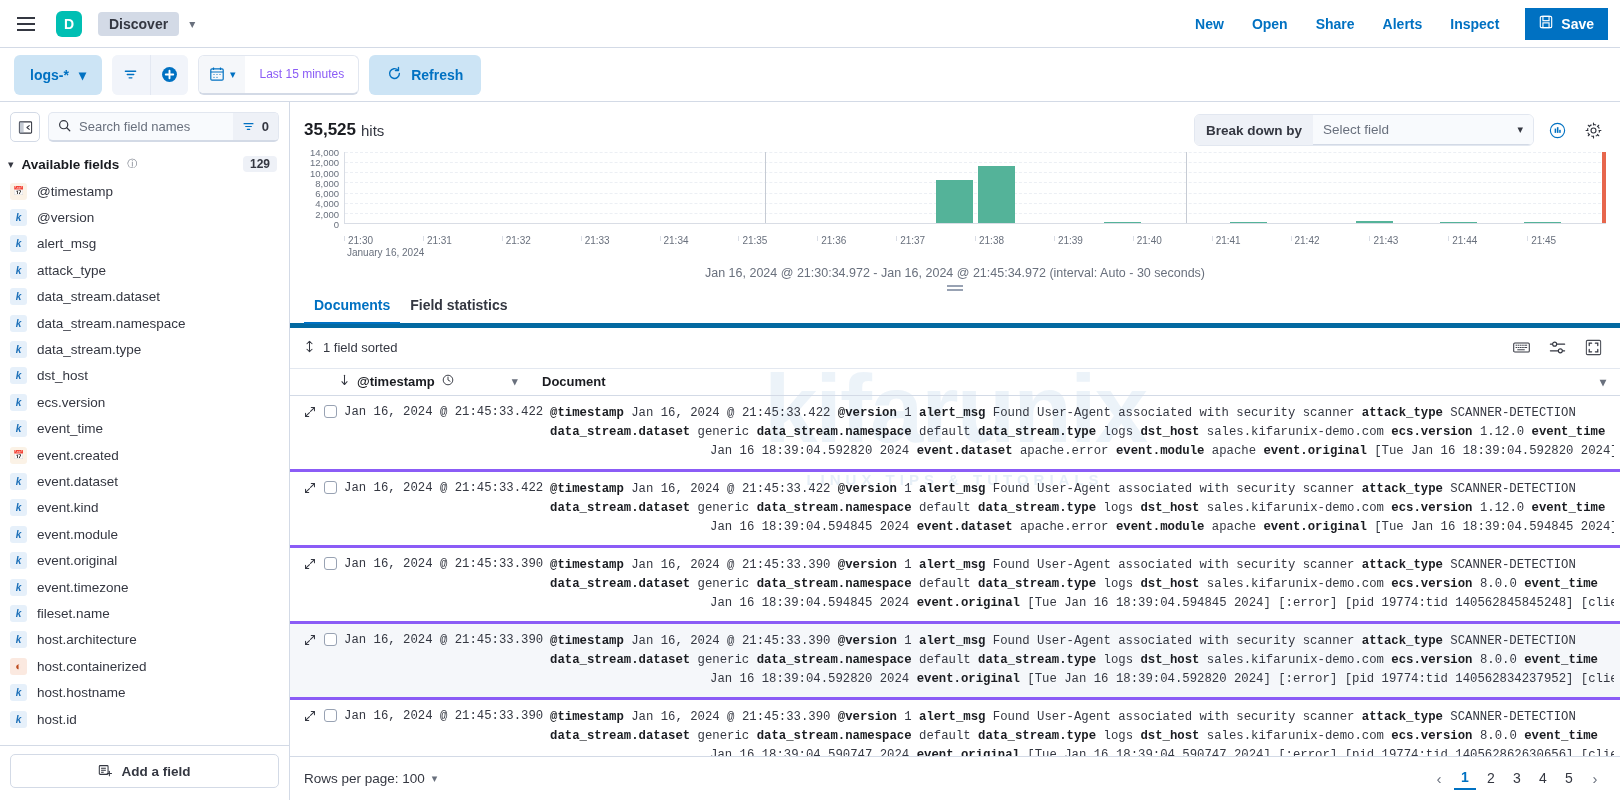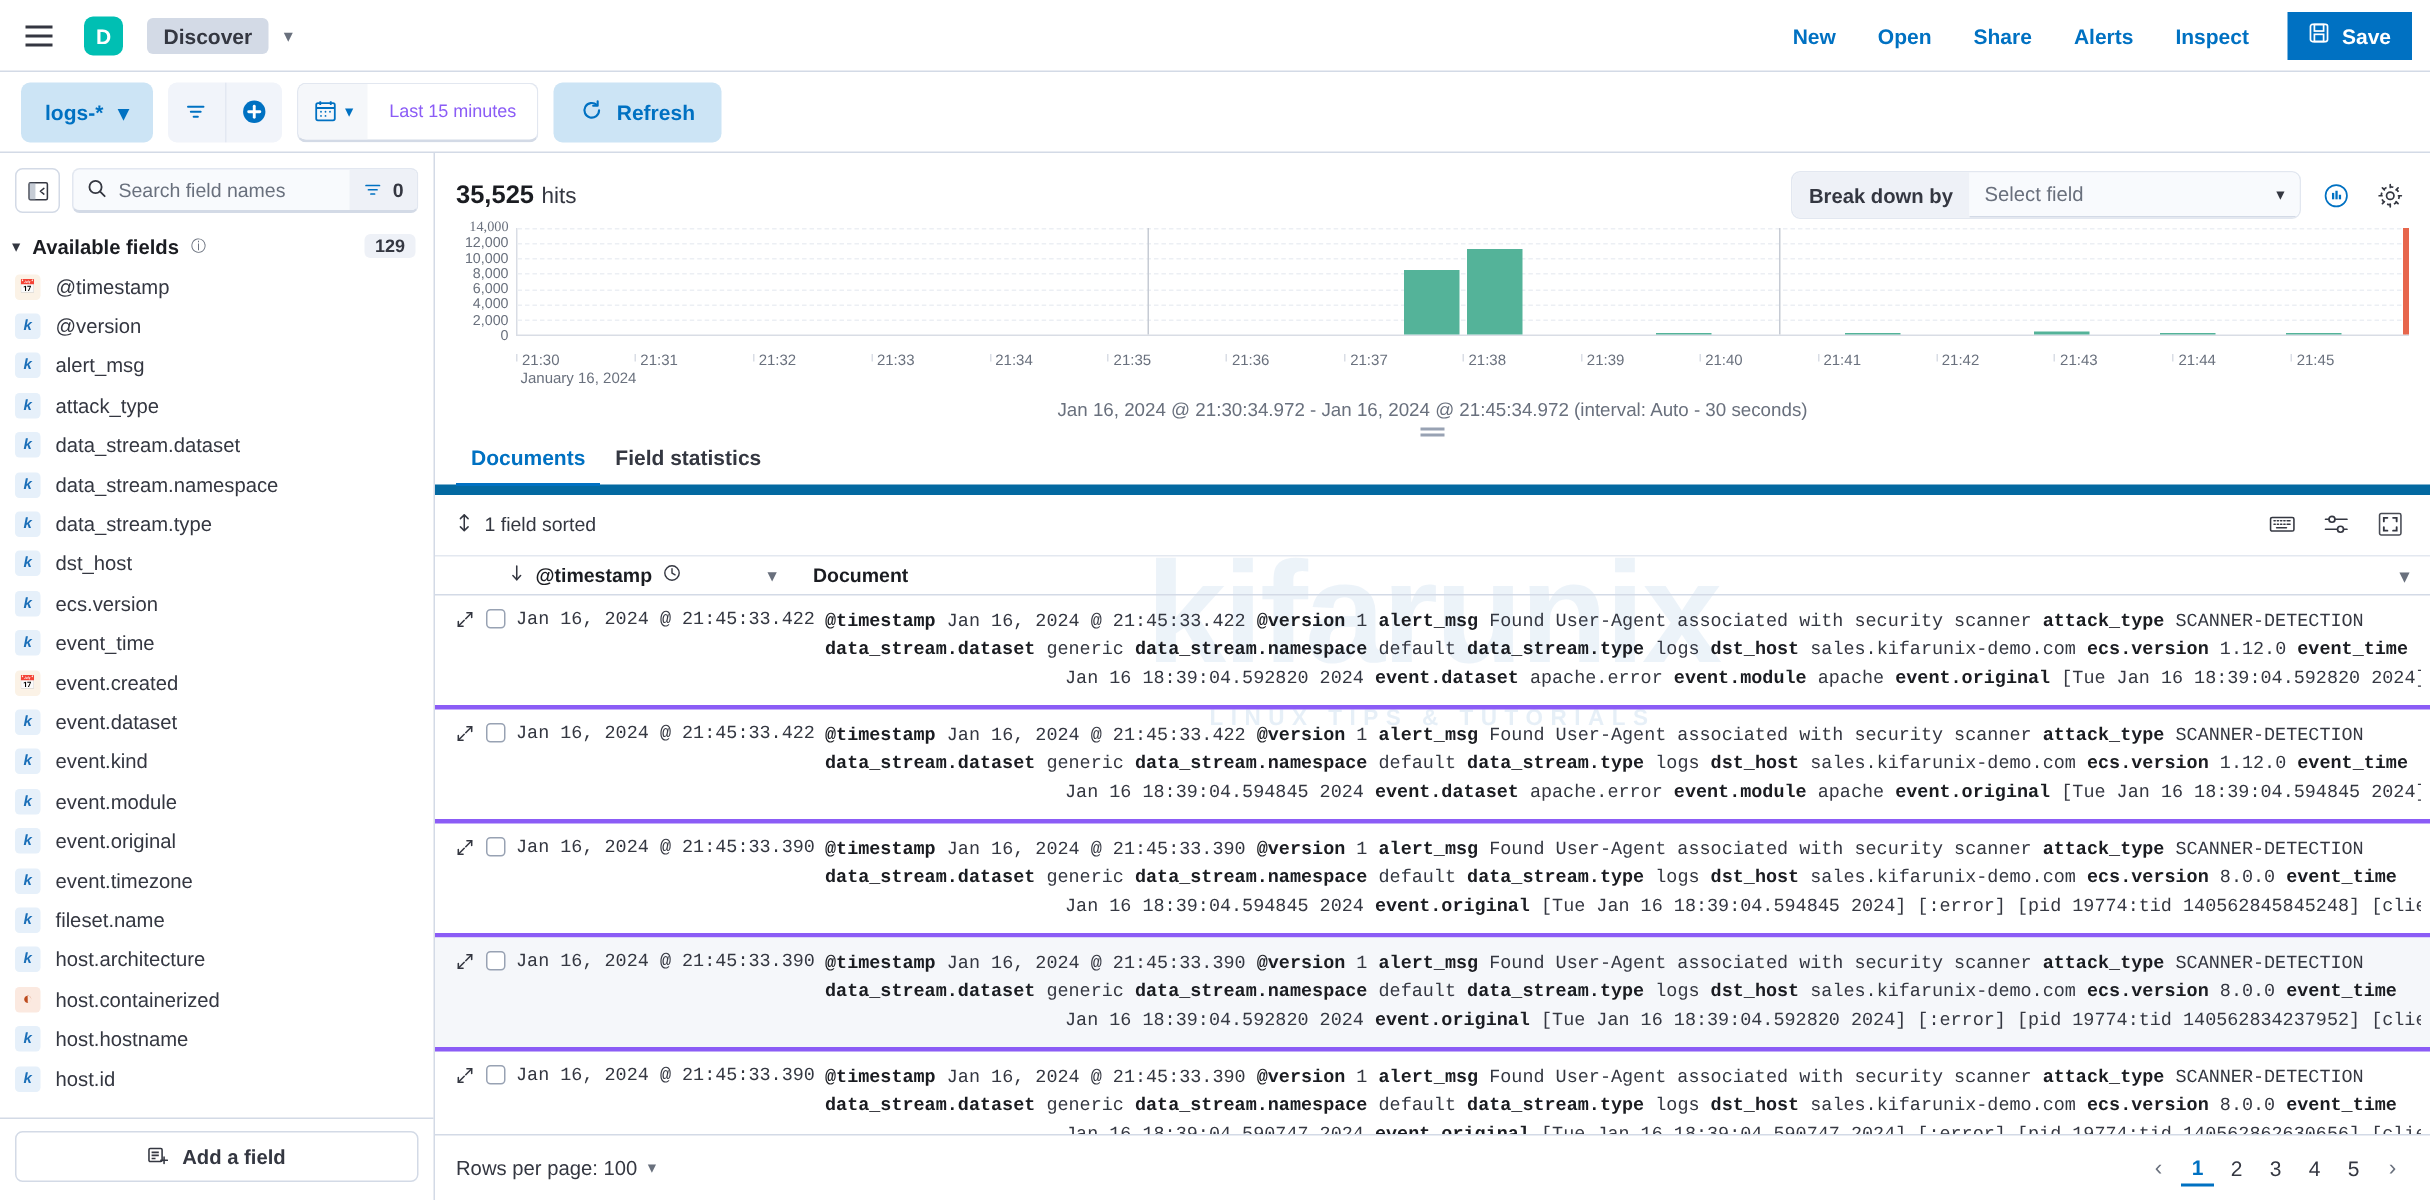--- a/index.html
+++ b/index.html
@@ -175,21 +175,21 @@
   .xaxis { position:relative; height:18px; margin-left:40px; }
   .xtick { position:absolute; font-size:10px; color:#69707d; padding-left:3px; border-left:1px solid #d9dde5; height:5px; top:0; }
   .xtick span { position:absolute; top:-1px; left:3px; white-space:nowrap; }
   .xdate { position:absolute; top:11px; left:2px; font-size:10px; color:#69707d; white-space:nowrap; }
   .range-txt { text-align:center; font-size:12.5px; color:#69707d; margin-top:12px; }
   .grabber { width:16px; height:2px; margin:5px auto 0 auto; position:relative; cursor:row-resize; }
   .grabber::before, .grabber::after { content:""; position:absolute; left:0; width:16px; height:1.5px; background:#98a2b3; }
   .grabber::before { top:0; } .grabber::after { top:4px; }
 
   
-  .tabs { display:flex; gap:0; padding: 4px 14px 0 14px; border-bottom:7px solid #0369a1; }
+  .tabs { display:flex; gap:0; padding: 4px 14px 0 14px; border-bottom:5px solid #0369a1; }
   .tab { padding: 6px 10px 10px 10px; font-size:14px; font-weight:700; color:#343741; cursor:pointer; position:relative; }
   .tab.active { color:#0071c2; }
   .tab.active::after { content:""; position:absolute; left:0; right:0; bottom:-1px; height:2px; background:#0071c2; }
 
   .toolbar2 { display:flex; align-items:center; padding:7px 14px; border-bottom:1px solid #e3e8f0; }
   .sorted { display:flex; align-items:center; gap:8px; font-size:13px; color:#343741; cursor:pointer; }
   .tb-spacer { flex:1 1 auto; }
 
   
   .gridhead {
@@ -505,21 +505,21 @@
       <div class="chart-wrap z1">
         <div class="chart">
           <div class="yaxis" id="yaxis">
               <div class="ytick" style="top: 100%;">0</div>
               <div class="ytick" style="top: 85.7143%;">2,000</div>
               <div class="ytick" style="top: 71.4286%;">4,000</div>
               <div class="ytick" style="top: 57.1429%;">6,000</div>
               <div class="ytick" style="top: 42.8571%;">8,000</div>
               <div class="ytick" style="top: 28.5714%;">10,000</div>
               <div class="ytick" style="top: 14.2857%;">12,000</div>
-              <div class="ytick" style="top: 0%; font-family: Liberation Serif, serif;">14,000</div>
+              <div class="ytick" style="top: 0%;">14,000</div>
             </div>
           <div class="plot" id="plot">
               <div class="gridline" style="top: 85.7143%;"></div>
               <div class="gridline" style="top: 71.4286%;"></div>
               <div class="gridline" style="top: 57.1429%;"></div>
               <div class="gridline" style="top: 42.8571%;"></div>
               <div class="gridline" style="top: 28.5714%;"></div>
               <div class="gridline" style="top: 14.2857%;"></div>
               <div class="gridline" style="top: 0%;"></div>
               <div class="bar" style="left: 46.8667%; width: 2.93333%; height: 60%;"></div>

